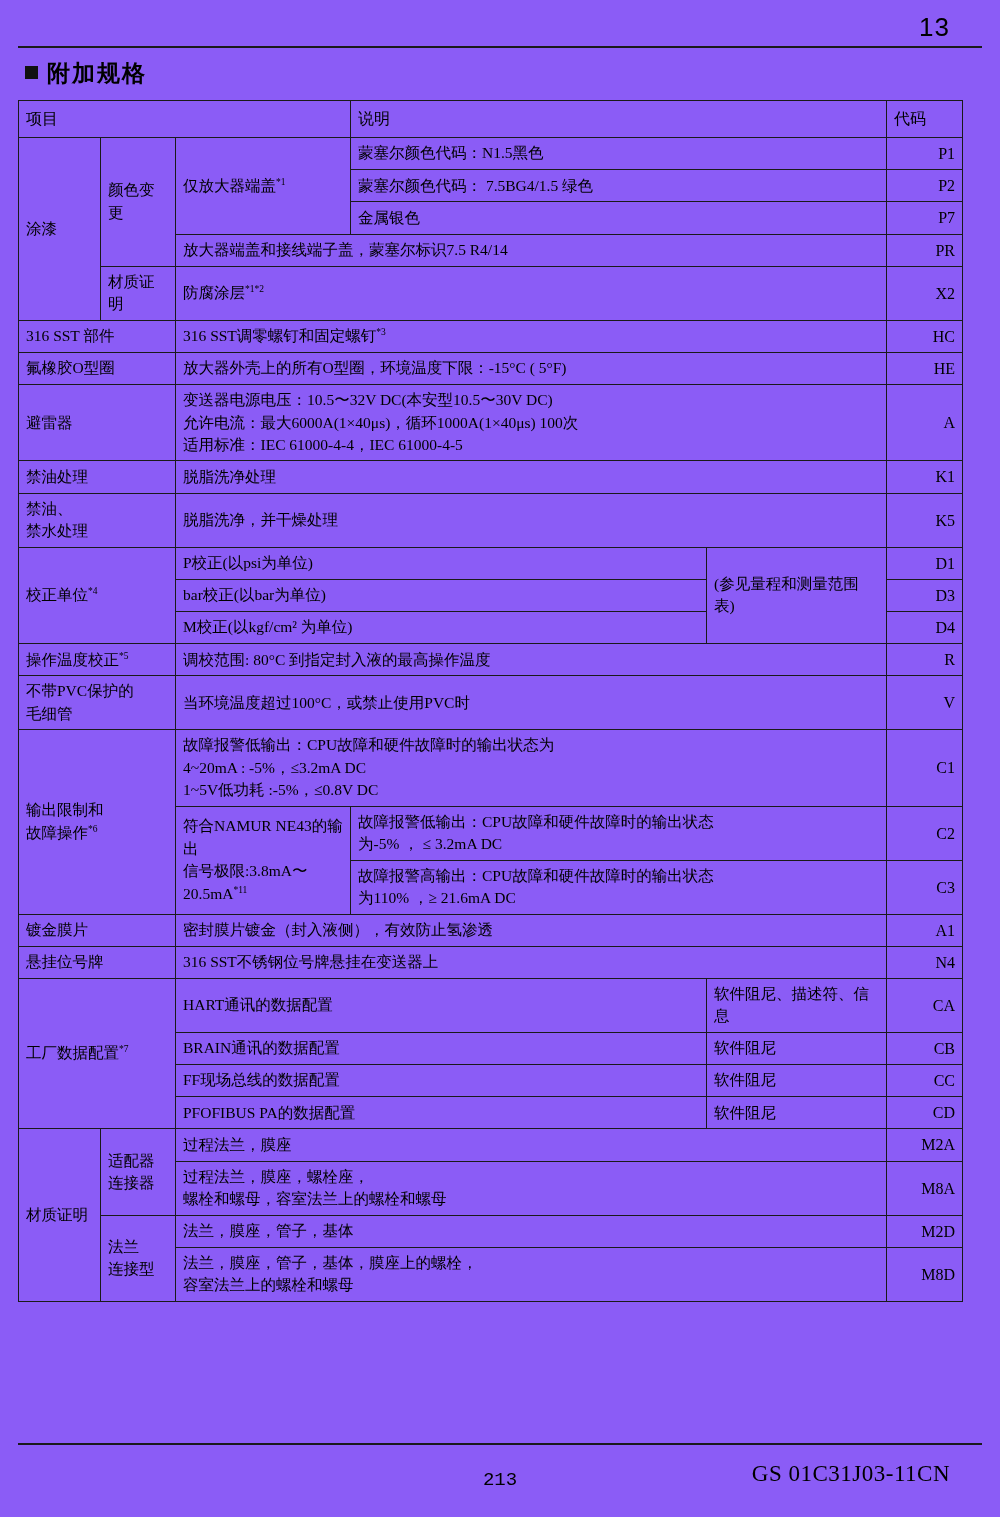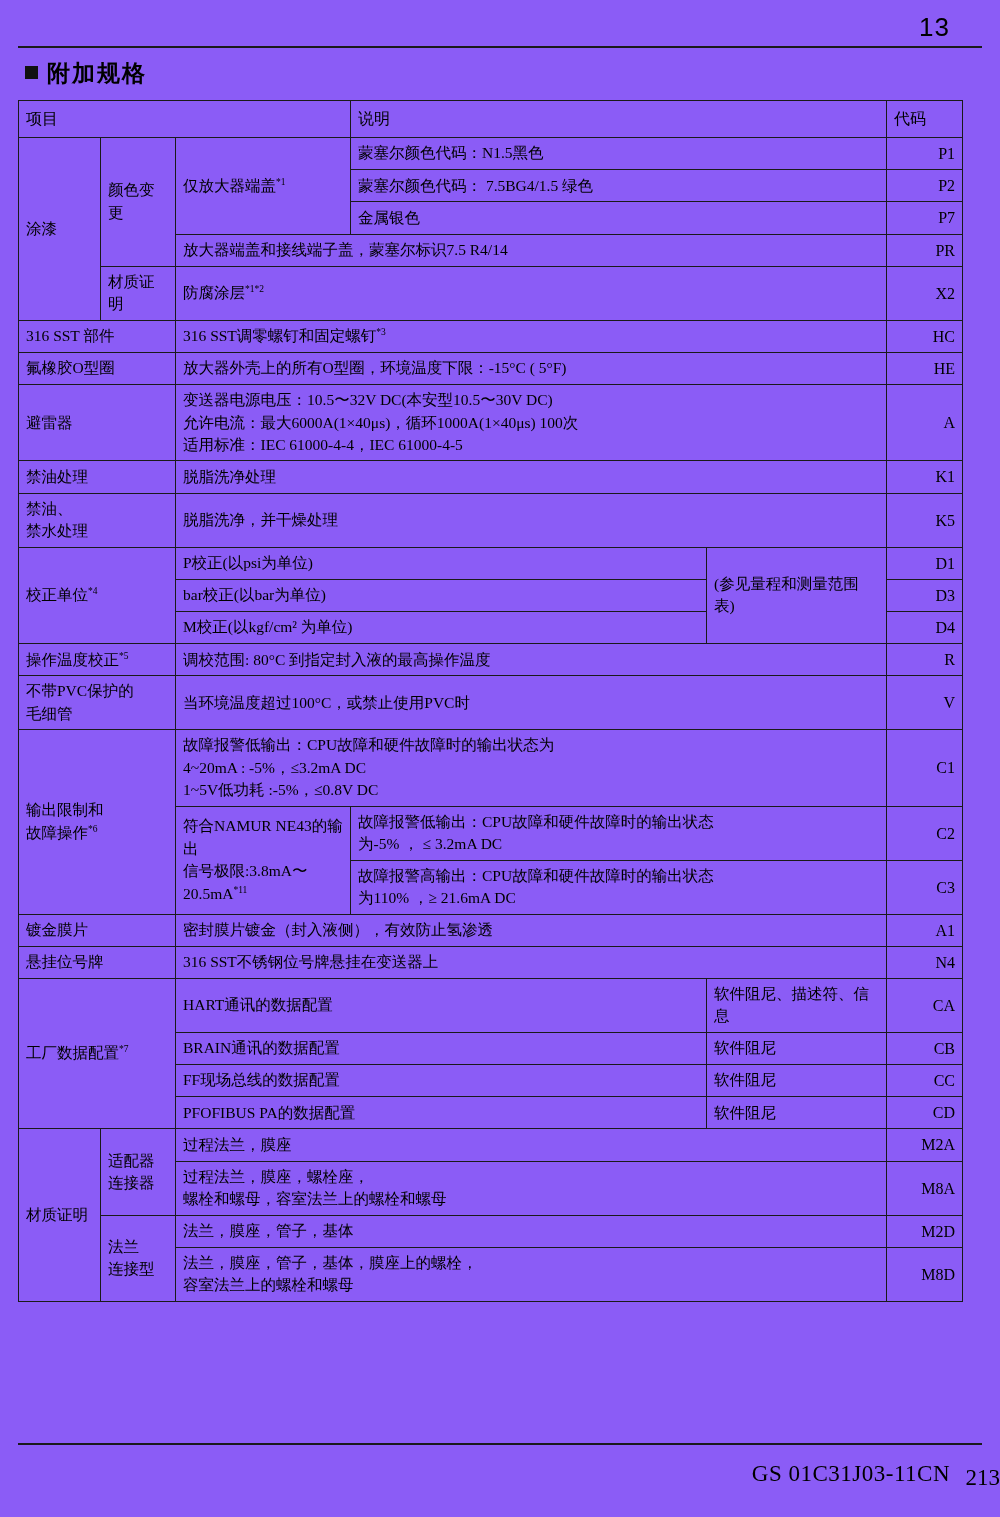--- a/index.html
+++ b/index.html
@@ -93,23 +93,23 @@
     right: 50px;
     font-size: 23px;
     font-family: Liberation Serif, serif;
     letter-spacing: 0.5px;
   }
   .page-foot {
     position: absolute;
     bottom: 26px;
     left: 0;
     width: 1000px;
-    text-align: right;
-    font-size: 23px;
-    font-family: Liberation Serif, serif;
+    text-align: center;
+    font-size: 19px;
+    font-family: Liberation Mono, monospace;
   }
   .multi { white-space: pre-line; }
 </style>
 </head>
 <body>
 
 <div class="page">
 
   <div class="page-number-top">13</div>
   <div class="top-rule"></div>

